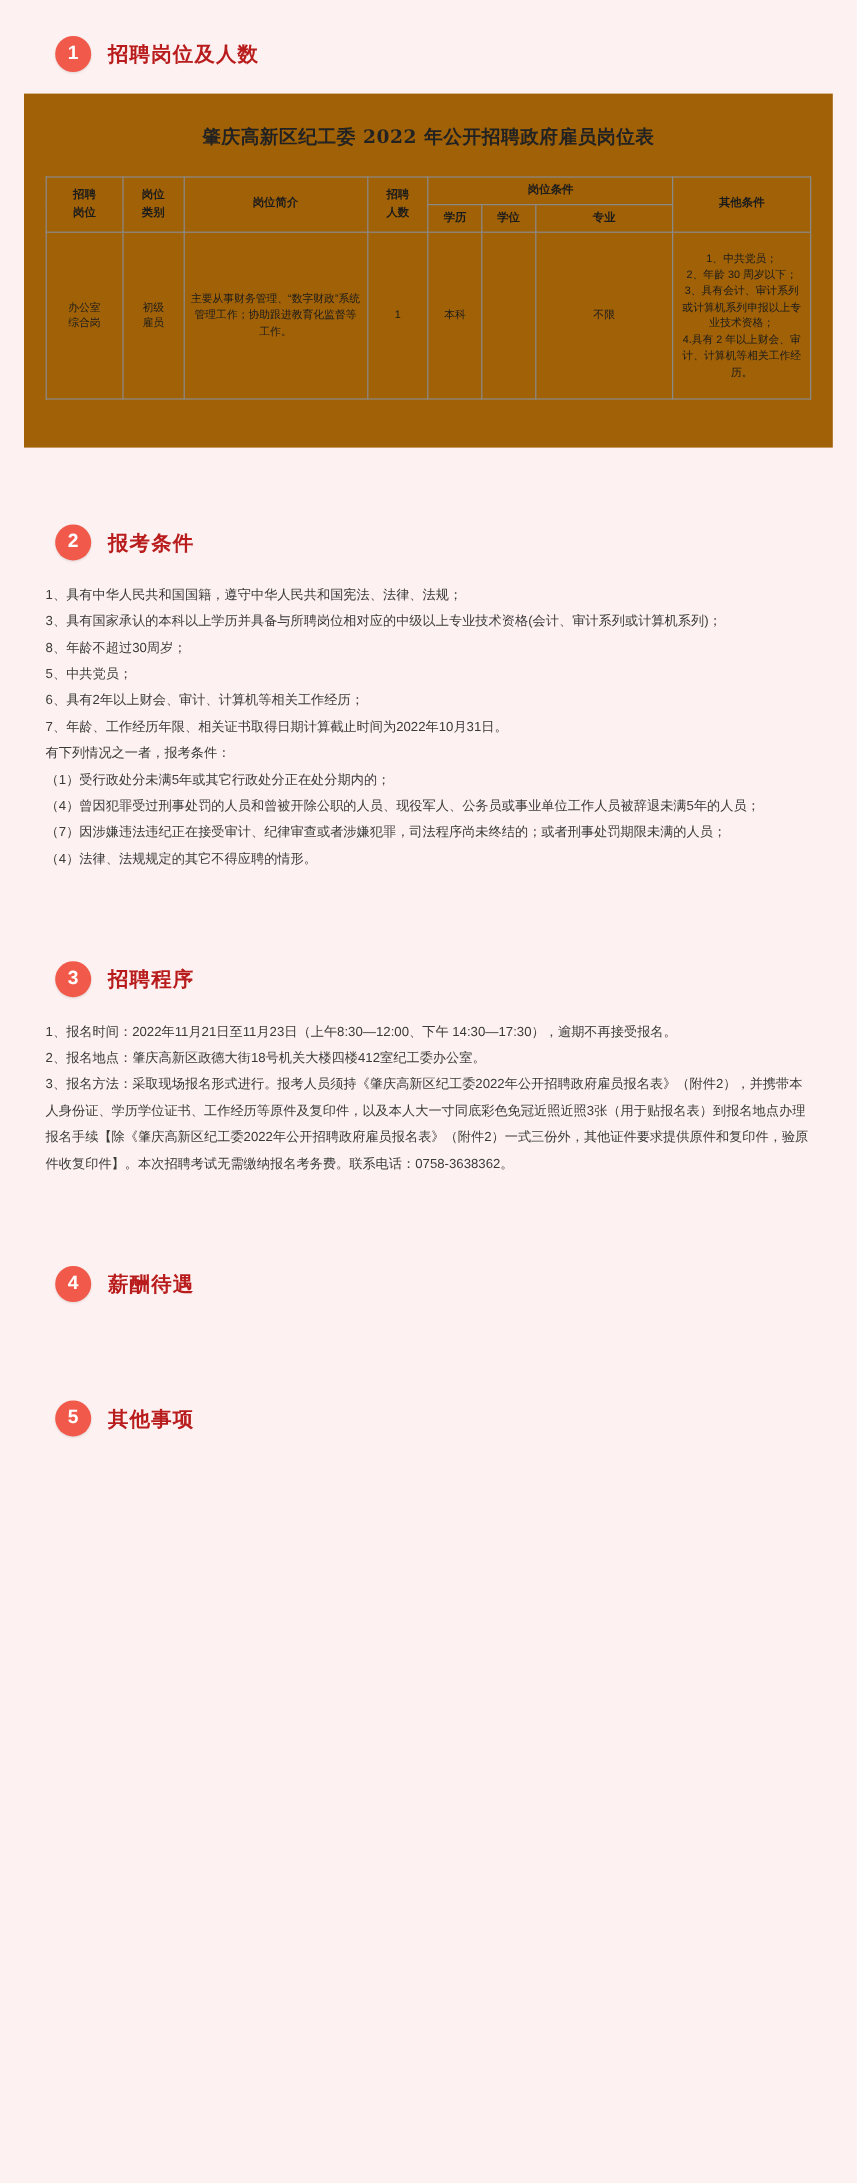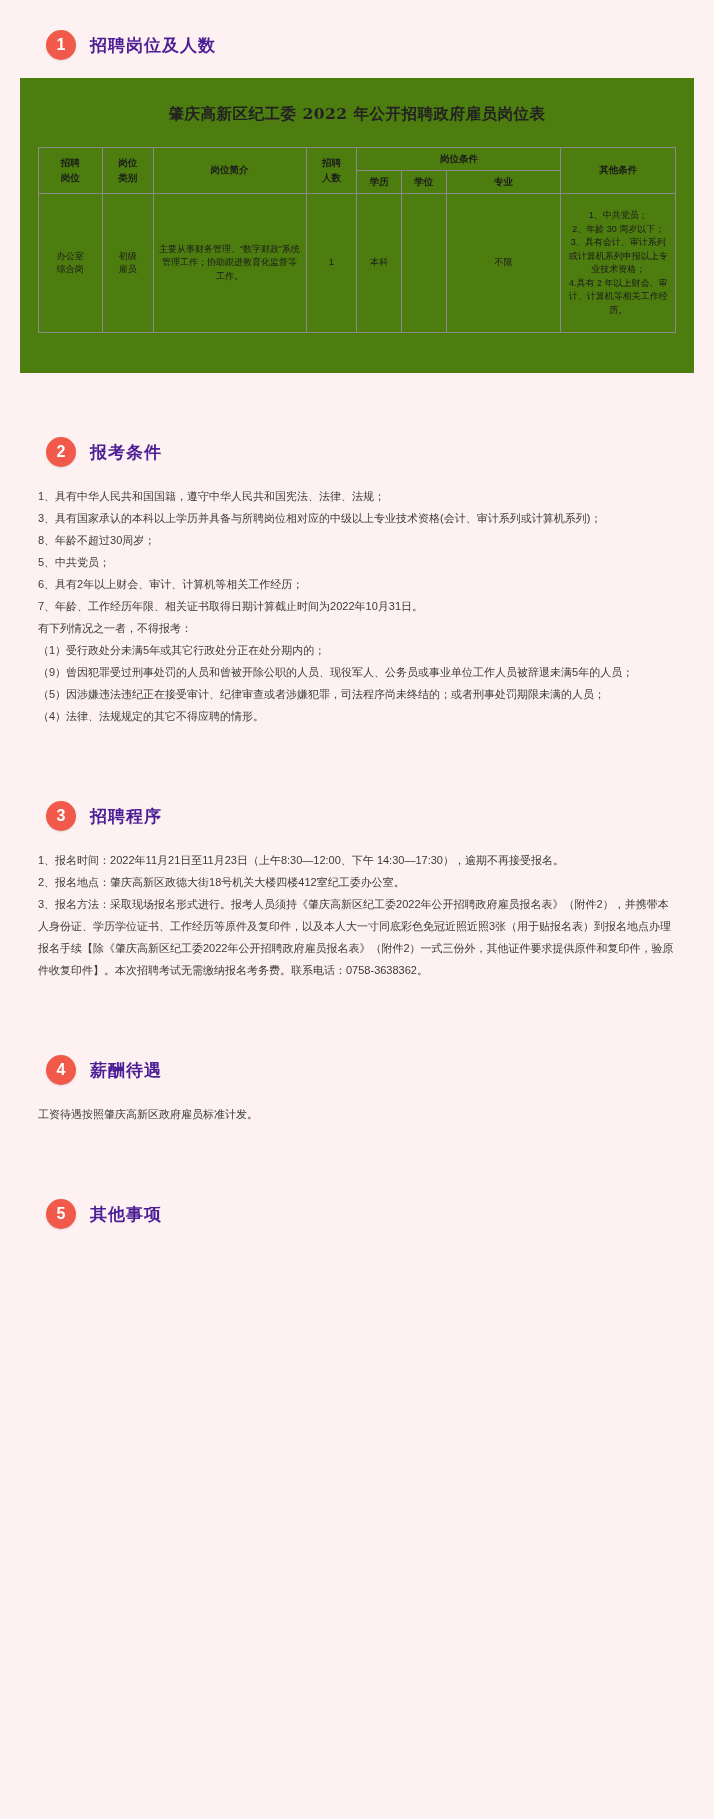--- a/index.html
+++ b/index.html
@@ -37,37 +37,37 @@
     color: #fff;
     font-size: 16px;
     font-weight: bold;
     display: flex;
     align-items: center;
     justify-content: center;
     flex: 0 0 auto;
     box-shadow: 0 1px 2px rgba(0,0,0,0.12);
   }
   .sec-title {
-    color: #4c1d95;
+    color: #b91c1c;
     font-size: 17px;
     font-weight: bold;
     letter-spacing: 1px;
   }
   .body-text {
     font-size: 11px;
     line-height: 2.0;
     color: #3a3a3a;
     padding: 0 4px 10px 4px;
   }
   .body-text p {
     margin: 0;
   }
   
   .card {
-    background: #4d7c0f;
+    background: #a16207;
     margin: 0 20px;
     padding: 26px 18px 40px 18px;
     box-sizing: border-box;
   }
   .table-title {
     text-align: center;
     font-family: "DejaVu Serif", "Liberation Serif", serif;
     font-size: 15.5px;
     font-weight: bold;
     color: #222;
@@ -194,24 +194,24 @@
       <div class="badge">2</div>
       <div class="sec-title">报考条件</div>
     </div>
     <div class="body-text">
       <p>1、具有中华人民共和国国籍，遵守中华人民共和国宪法、法律、法规；</p>
       <p>3、具有国家承认的本科以上学历并具备与所聘岗位相对应的中级以上专业技术资格(会计、审计系列或计算机系列)；</p>
       <p>8、年龄不超过30周岁；</p>
       <p>5、中共党员；</p>
       <p>6、具有2年以上财会、审计、计算机等相关工作经历；</p>
       <p>7、年龄、工作经历年限、相关证书取得日期计算截止时间为2022年10月31日。</p>
-      <p>有下列情况之一者，不得报考：</p>
+      <p>有下列情况之一者，报考条件：</p>
       <p>（1）受行政处分未满5年或其它行政处分正在处分期内的；</p>
-      <p>（9）曾因犯罪受过刑事处罚的人员和曾被开除公职的人员、现役军人、公务员或事业单位工作人员被辞退未满5年的人员；</p>
-      <p>（5）因涉嫌违法违纪正在接受审计、纪律审查或者涉嫌犯罪，司法程序尚未终结的；或者刑事处罚期限未满的人员；</p>
+      <p>（4）曾因犯罪受过刑事处罚的人员和曾被开除公职的人员、现役军人、公务员或事业单位工作人员被辞退未满5年的人员；</p>
+      <p>（7）因涉嫌违法违纪正在接受审计、纪律审查或者涉嫌犯罪，司法程序尚未终结的；或者刑事处罚期限未满的人员；</p>
       <p>（4）法律、法规规定的其它不得应聘的情形。</p>
     </div>
   </div>
 
   <div class="sec-gap"></div>
 
   <div class="section">
     <div class="sec-head">
       <div class="badge">3</div>
       <div class="sec-title">招聘程序</div>
@@ -223,23 +223,20 @@
     </div>
   </div>
 
   <div class="sec-gap"></div>
 
   <div class="section">
     <div class="sec-head">
       <div class="badge">4</div>
       <div class="sec-title">薪酬待遇</div>
     </div>
-    <div class="body-text">
-      <p>工资待遇按照肇庆高新区政府雇员标准计发。</p>
-    </div>
   </div>
 
   <div class="sec-gap"></div>
 
   <div class="section">
     <div class="sec-head">
       <div class="badge">5</div>
       <div class="sec-title">其他事项</div>
     </div>
   </div>

